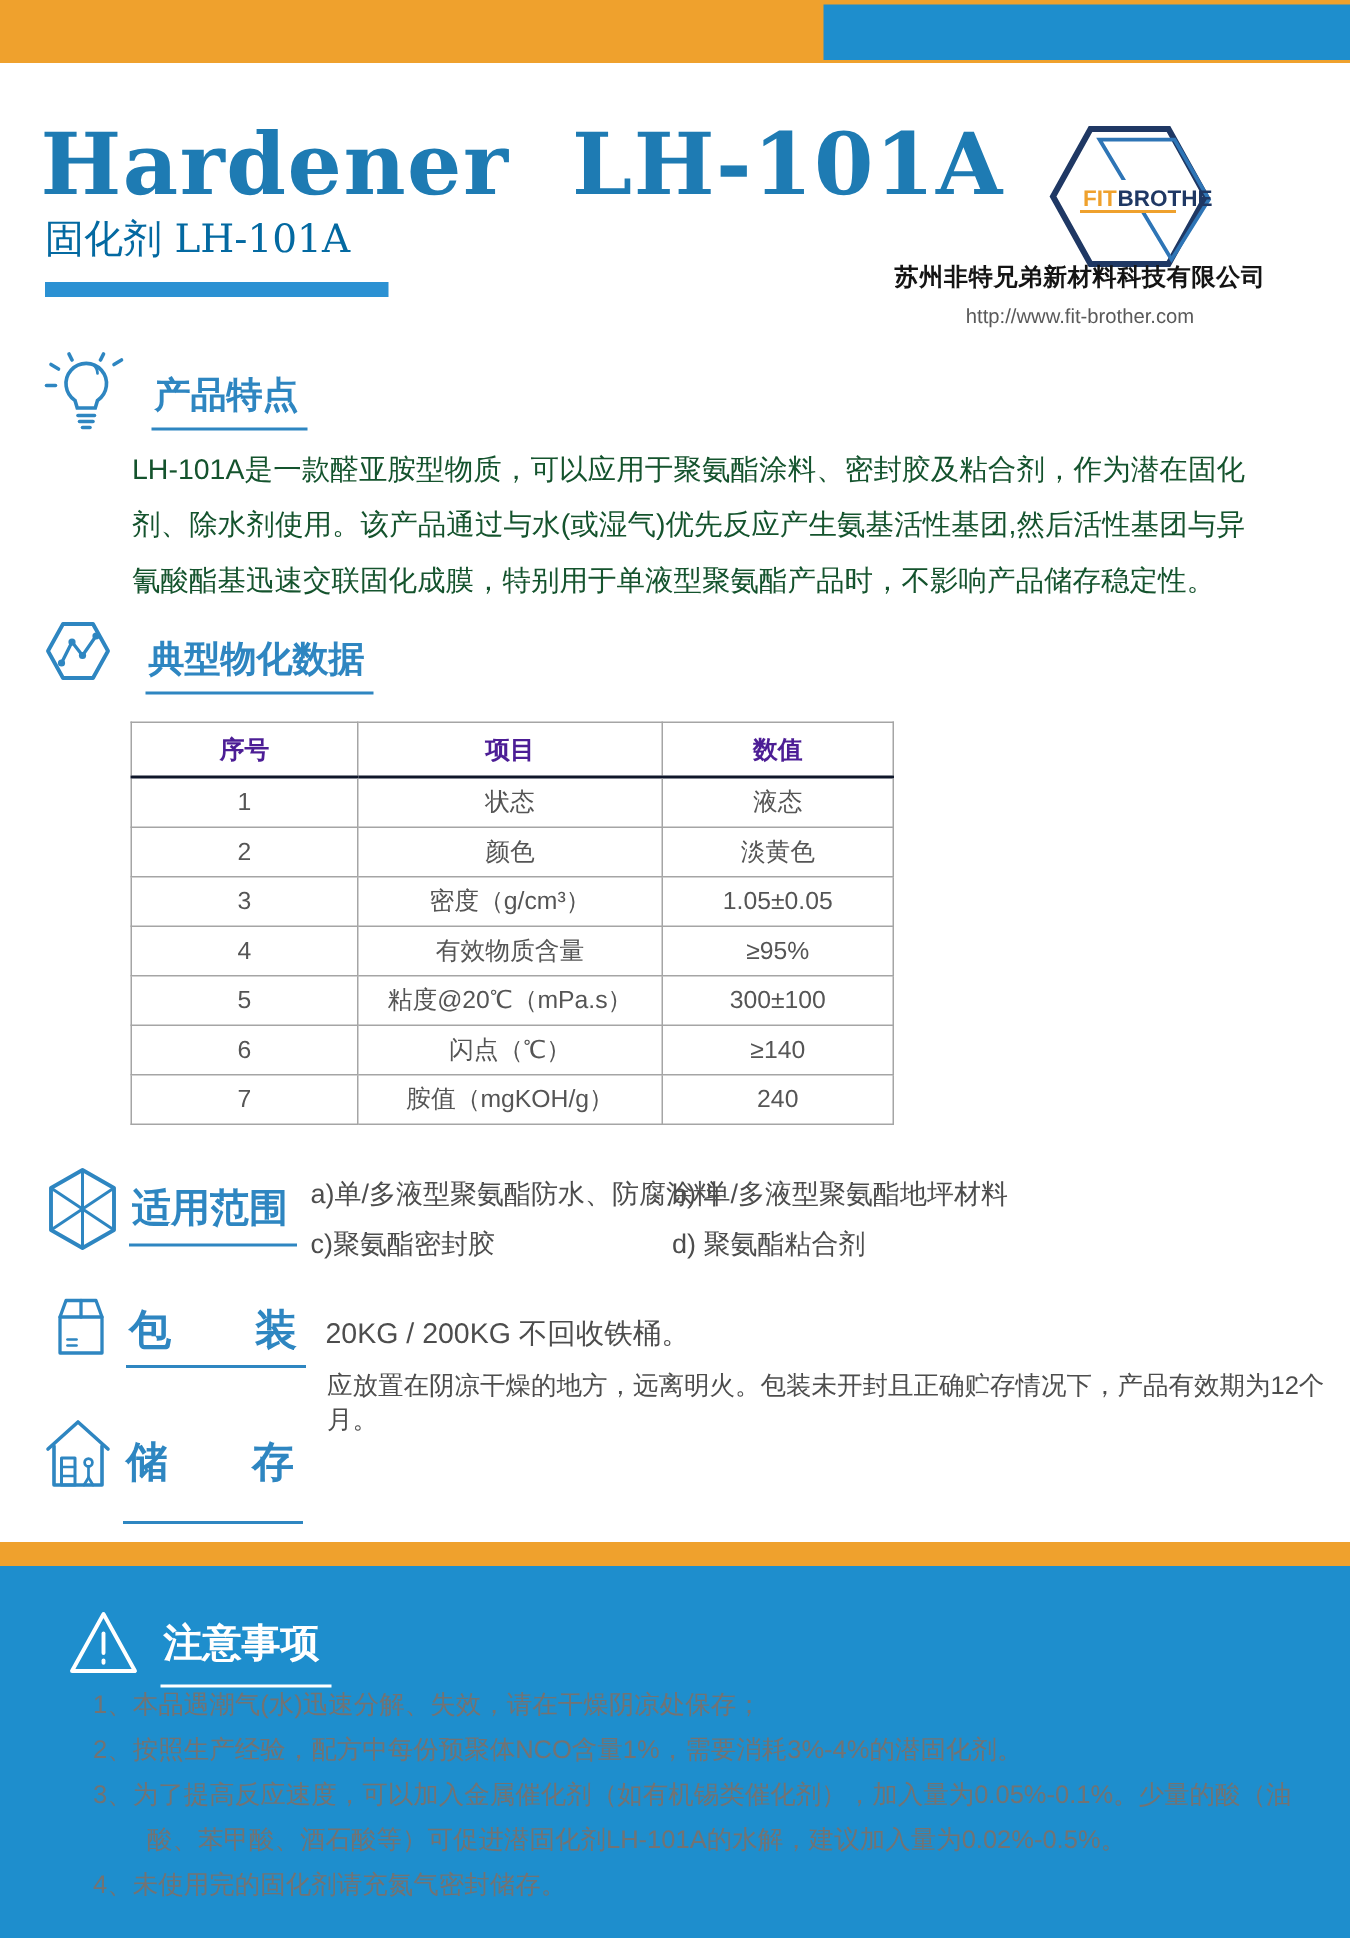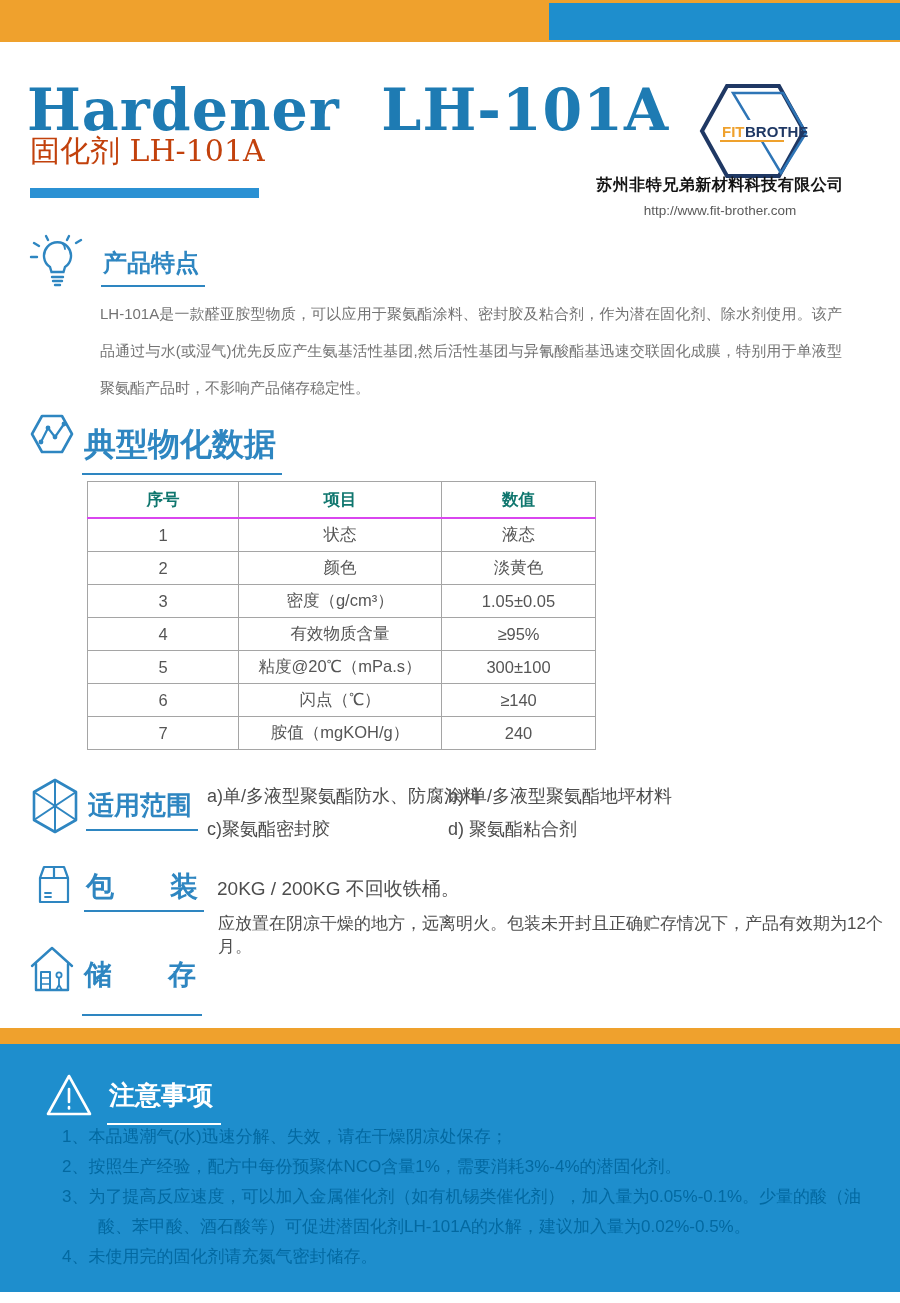--- a/index.html
+++ b/index.html
@@ -4,60 +4,60 @@
 <style>
   html,body{margin:0;padding:0;background:#ffffff;}
   .page{position:relative;width:900px;height:1292px;background:#ffffff;overflow:hidden;
         font-family:"Liberation Sans",sans-serif;}
   
   .top-bar{position:absolute;left:0;top:0;width:900px;height:42px;background:#EFA12D;}
   .top-bar-blue{position:absolute;left:549px;top:3px;width:351px;height:37px;background:#1E8ECD;}
   
   .title{position:absolute;left:27px;top:76px;font-family:"DejaVu Serif",serif;font-size:57px;
          font-weight:600;color:#1E7BB3;white-space:pre;letter-spacing:1px;}
-  .subtitle{position:absolute;left:30px;top:131px;font-family:"DejaVu Serif",serif;font-size:30px;
-            color:#c2410c;white-space:pre;}
+  .subtitle{position:absolute;left:30px;top:142px;font-family:"DejaVu Serif",serif;font-size:26px;
+            color:#0369a1;white-space:pre;}
   .subtitle-bar{position:absolute;left:30px;top:188px;width:229px;height:10px;background:#2B91D3;}
   
   .logo{position:absolute;left:693px;top:80px;width:116px;height:102px;}
   .company{position:absolute;left:553px;top:175px;width:334px;text-align:center;font-size:16px;
            font-weight:bold;color:#141414;letter-spacing:0.5px;}
   .website{position:absolute;left:553px;top:203px;width:334px;text-align:center;font-size:13.5px;color:#595959;}
   
   .sec-icon{position:absolute;}
   .sec-head{position:absolute;color:#2E86C1;font-weight:bold;border-bottom:2px solid #2E86C1;
             padding:0 6px 6px 2px;white-space:pre;}
   .h-features{left:101px;top:247px;font-size:24px;}
-  .h-data{left:82px;top:423px;font-size:32px;}
+  .h-data{left:97px;top:423px;font-size:24px;}
   .h-scope{left:86px;top:788px;font-size:26px;}
   .h-pack{left:84px;top:868px;font-size:28px;padding-bottom:4px;}
   .h-store{left:82px;top:956px;font-size:28px;padding-bottom:20px;}
   
-  .features-body{position:absolute;left:100px;top:295px;width:742px;font-size:15px;line-height:37px;
-                 color:#737373;text-align:justify;}
+  .features-body{position:absolute;left:88px;top:295px;width:742px;font-size:19px;line-height:37px;
+                 color:#14532d;text-align:justify;}
   
   .ptable{position:absolute;left:87px;top:481px;width:508px;border-collapse:collapse;table-layout:fixed;}
   .ptable th,.ptable td{border:1px solid #A5A5A5;text-align:center;color:#555555;font-size:16.5px;
                         padding:0;overflow:hidden;}
-  .ptable th{height:35px;font-weight:600;color:#0f766e;border-bottom:2px solid #d946ef;}
+  .ptable th{height:35px;font-weight:600;color:#4c1d95;border-bottom:2px solid #0f172a;}
   .ptable td{height:32px;}
   .col-no{width:151px;} .col-item{width:203px;} .col-val{width:154px;}
   
   .scope-item{position:absolute;font-size:18px;color:#4d4d4d;white-space:pre;}
   
   .pack-text{position:absolute;left:217px;top:876px;font-size:19px;color:#4d4d4d;}
   .store-text{position:absolute;left:218px;top:912px;font-size:17px;color:#4d4d4d;}
   
   .notice-strip{position:absolute;left:0;top:1028px;width:900px;height:16px;background:#EFA12D;}
   .notice-panel{position:absolute;left:0;top:1044px;width:900px;height:259px;background:#1E8ECD;}
   .notes-head-row{position:absolute;left:45px;top:1072px;display:flex;align-items:flex-start;}
   .notes-head{margin-left:14px;color:#ffffff;font-weight:bold;font-size:26px;
               border-bottom:2px solid #ffffff;padding:6px 8px 10px 2px;}
   .notes-list{position:absolute;left:62px;top:1122px;width:806px;}
-  .note-item{color:#0369a1;font-size:17px;line-height:30px;padding-left:36px;text-indent:-36px;}
+  .note-item{color:#737373;font-size:17px;line-height:30px;padding-left:36px;text-indent:-36px;}
   svg{display:block;}
 </style>
 </head>
 <body>
 
 <div class="page">
 
   <div class="top-bar"></div>
   <div class="top-bar-blue"></div>
 

